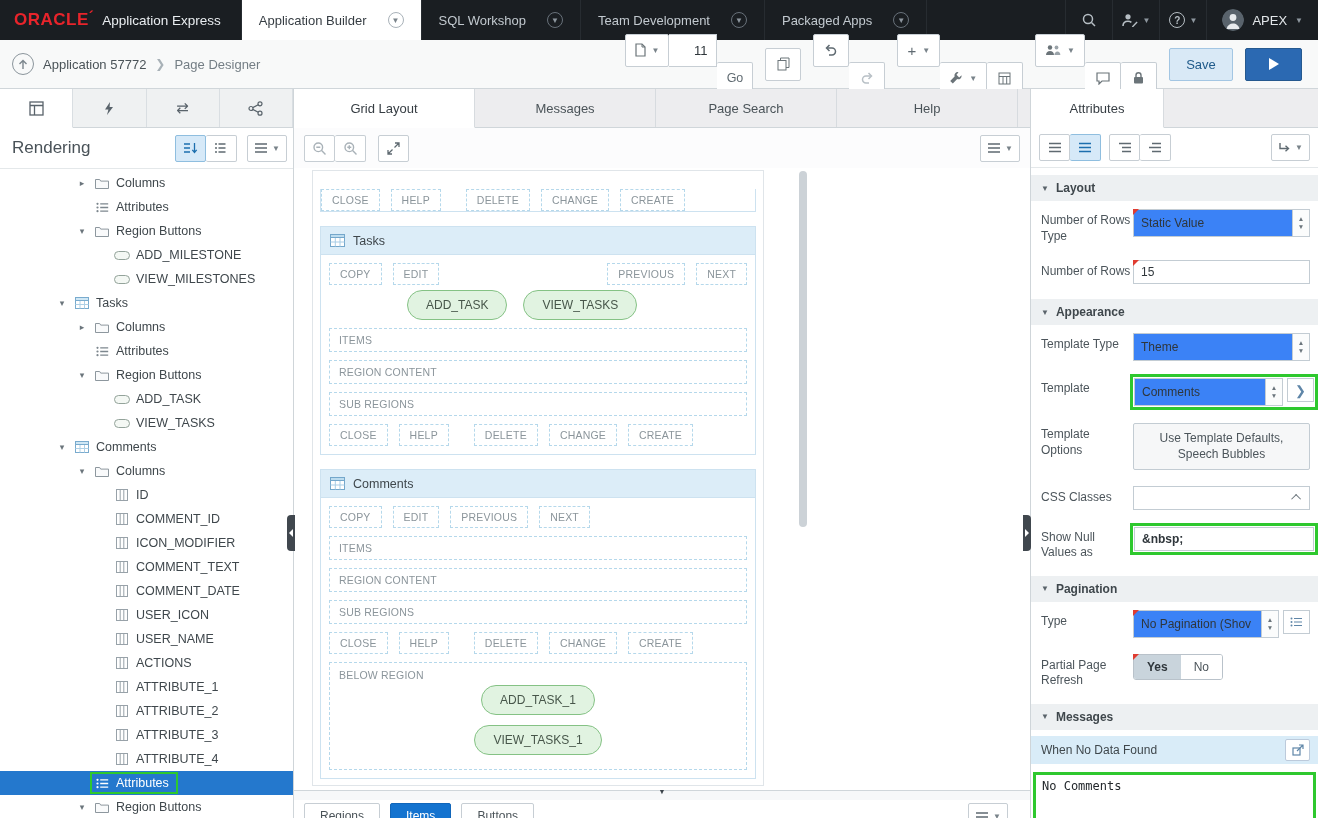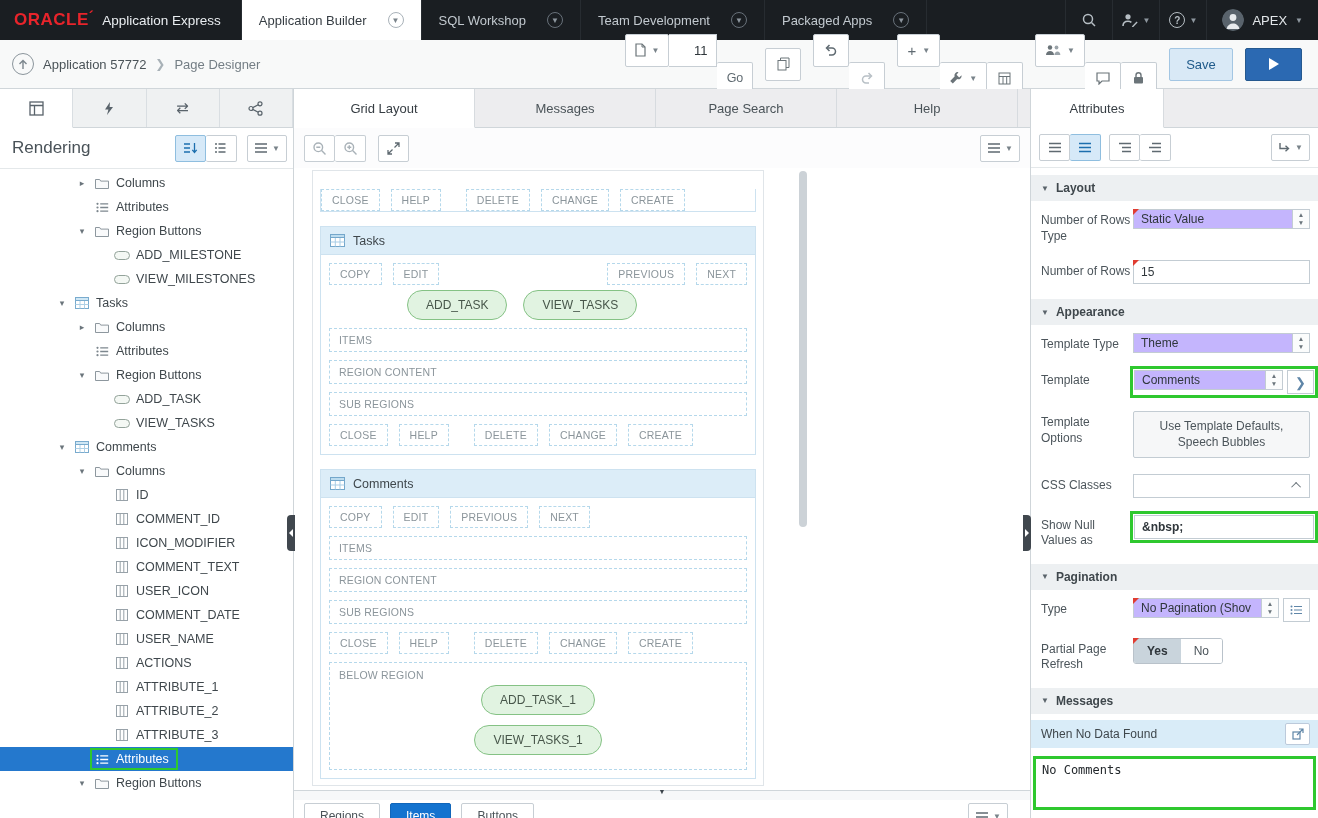--- a/index.html
+++ b/index.html
@@ -108,21 +108,21 @@
   .rtoolbar { height:40px; display:flex; align-items:center; gap:8px; padding:0 8px; border-bottom:1px solid #e4e8ea; }
   .rt-right { margin-left:auto; }
   .rcontent { flex:1; overflow:hidden; padding-bottom:4px; }
   .sec-h { height:26px; background:#edf0f2; display:flex; align-items:center; gap:7px; padding:0 10px; font-size:12px; font-weight:bold; color:#3f474c; margin-top:7px; cursor:pointer; }
   .sec-h:first-child { margin-top:7px; }
   .sec-h .tri { font-size:8px; color:#5b646b; }
   .field { display:flex; padding:8px 8px 8px 10px; }
   .flabel { width:92px; flex:none; font-size:12px; color:#4c555b; padding-top:4px; line-height:1.3; }
   .fctrl { flex:1; position:relative; min-width:0; }
   .fctrl.changed::before { content:''; position:absolute; top:0; left:0; border-top:6px solid #e03c31; border-right:6px solid transparent; z-index:3; }
-  .sel-box { height:20px; border:1px solid #c3ccd3; background:#c4b5fd; display:flex; align-items:center; padding:0 0 0 7px; font-size:12px; color:#2f363b; cursor:pointer; overflow:hidden; }
+  .sel-box { height:28px; border:1px solid #c3ccd3; background:#3b82f6; display:flex; align-items:center; padding:0 0 0 7px; font-size:12px; color:#2f363b; cursor:pointer; overflow:hidden; }
   .sel-text { flex:1; white-space:nowrap; overflow:hidden; }
   .spin { margin-left:6px; width:17px; align-self:stretch; border-left:1px solid #c3ccd3; display:flex; flex-direction:column; align-items:center; justify-content:center; color:#6b757c; font-size:6.5px; line-height:1.2; flex:none; background:#fbfcfc; }
   .txt-input { width:100%; height:24px; border:1px solid #c3ccd3; padding:0 7px; font-size:12px; color:#2f363b; font-family:"Liberation Sans",sans-serif; }
   .green-wrap { border:3px solid #2ec82e; margin:-3px -8px -3px -3px; padding:1px; display:flex; gap:4px; position:relative; background:#fff; }
   .green-wrap .sel-box { flex:1; min-width:0; }
   .sq-btn { width:27px; height:24px; flex:none; border:1px solid #c3ccd3; background:#fff; display:flex; align-items:center; justify-content:center; color:#5f86a8; font-size:13px; cursor:pointer; }
   .opt-btn { width:100%; border:1px solid #c3ccd3; background:#f6f7f8; font-size:12px; color:#4c555b; padding:6px 8px; text-align:center; line-height:1.35; border-radius:2px; cursor:pointer; }
   .combo { display:flex; align-items:center; height:24px; border:1px solid #c3ccd3; background:#fff; padding:0 8px; cursor:text; }
   .combo input { flex:1; border:0; outline:none; font-size:12px; min-width:0; font-family:"Liberation Sans",sans-serif; }
   .caret-up { width:7px; height:7px; border-left:1.6px solid #6b757c; border-top:1.6px solid #6b757c; transform:rotate(45deg) translateY(2px); flex:none; }
@@ -582,44 +582,44 @@
         </div>
         <div class="tnode" style="padding-left: 94px;">
           <span class="tarrow"></span>
           <span class="twrap">
             <span class="ticon">
               <svg width="12" height="12" viewBox="0 0 12 12">
                 <rect x=".5" y=".5" width="11" height="11" fill="#fff" stroke="#98a2a9"></rect>
                 <path d="M4.2 .5v11M7.8 .5v11" stroke="#98a2a9" fill="none"></path>
               </svg>
             </span>
+            <span class="tlabel">COMMENT_DATE</span>
+          </span>
+        </div>
+        <div class="tnode" style="padding-left: 94px;">
+          <span class="tarrow"></span>
+          <span class="twrap">
+            <span class="ticon">
+              <svg width="12" height="12" viewBox="0 0 12 12">
+                <rect x=".5" y=".5" width="11" height="11" fill="#fff" stroke="#98a2a9"></rect>
+                <path d="M4.2 .5v11M7.8 .5v11" stroke="#98a2a9" fill="none"></path>
+              </svg>
+            </span>
             <span class="tlabel">USER_ICON</span>
           </span>
         </div>
         <div class="tnode" style="padding-left: 94px;">
           <span class="tarrow"></span>
           <span class="twrap">
             <span class="ticon">
               <svg width="12" height="12" viewBox="0 0 12 12">
                 <rect x=".5" y=".5" width="11" height="11" fill="#fff" stroke="#98a2a9"></rect>
                 <path d="M4.2 .5v11M7.8 .5v11" stroke="#98a2a9" fill="none"></path>
               </svg>
             </span>
-            <span class="tlabel">COMMENT_DATE</span>
-          </span>
-        </div>
-        <div class="tnode" style="padding-left: 94px;">
-          <span class="tarrow"></span>
-          <span class="twrap">
-            <span class="ticon">
-              <svg width="12" height="12" viewBox="0 0 12 12">
-                <rect x=".5" y=".5" width="11" height="11" fill="#fff" stroke="#98a2a9"></rect>
-                <path d="M4.2 .5v11M7.8 .5v11" stroke="#98a2a9" fill="none"></path>
-              </svg>
-            </span>
             <span class="tlabel">USER_NAME</span>
           </span>
         </div>
         <div class="tnode" style="padding-left: 94px;">
           <span class="tarrow"></span>
           <span class="twrap">
             <span class="ticon">
               <svg width="12" height="12" viewBox="0 0 12 12">
                 <rect x=".5" y=".5" width="11" height="11" fill="#fff" stroke="#98a2a9"></rect>
                 <path d="M4.2 .5v11M7.8 .5v11" stroke="#98a2a9" fill="none"></path>
@@ -655,20 +655,32 @@
         <div class="tnode" style="padding-left: 94px;">
           <span class="tarrow"></span>
           <span class="twrap">
             <span class="ticon">
               <svg width="12" height="12" viewBox="0 0 12 12">
                 <rect x=".5" y=".5" width="11" height="11" fill="#fff" stroke="#98a2a9"></rect>
                 <path d="M4.2 .5v11M7.8 .5v11" stroke="#98a2a9" fill="none"></path>
               </svg>
             </span>
             <span class="tlabel">ATTRIBUTE_3</span>
+          </span>
+        </div>
+        <div class="tnode" style="padding-left: 94px;">
+          <span class="tarrow"></span>
+          <span class="twrap">
+            <span class="ticon">
+              <svg width="12" height="12" viewBox="0 0 12 12">
+                <rect x=".5" y=".5" width="11" height="11" fill="#fff" stroke="#98a2a9"></rect>
+                <path d="M4.2 .5v11M7.8 .5v11" stroke="#98a2a9" fill="none"></path>
+              </svg>
+            </span>
+            <span class="tlabel">ATTRIBUTE_4</span>
           </span>
         </div>
         <div class="tnode sel" style="padding-left: 74px;">
           <span class="tarrow"></span>
           <span class="twrap green-box">
             <span class="ticon">
               <svg width="13" height="11" viewBox="0 0 13 11">
                 <circle cx="1.5" cy="1.8" r="1.1" fill="#fff"></circle>
                 <circle cx="1.5" cy="5.5" r="1.1" fill="#fff"></circle>
                 <circle cx="1.5" cy="9.2" r="1.1" fill="#fff"></circle>

